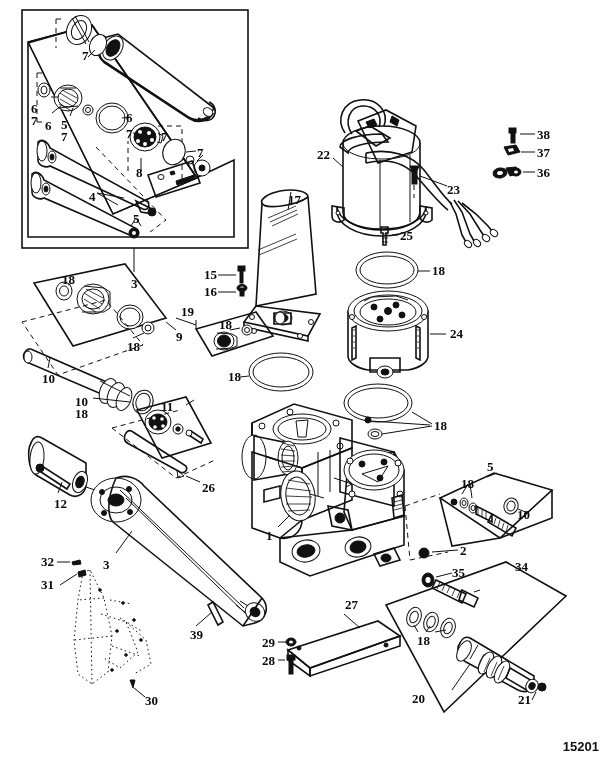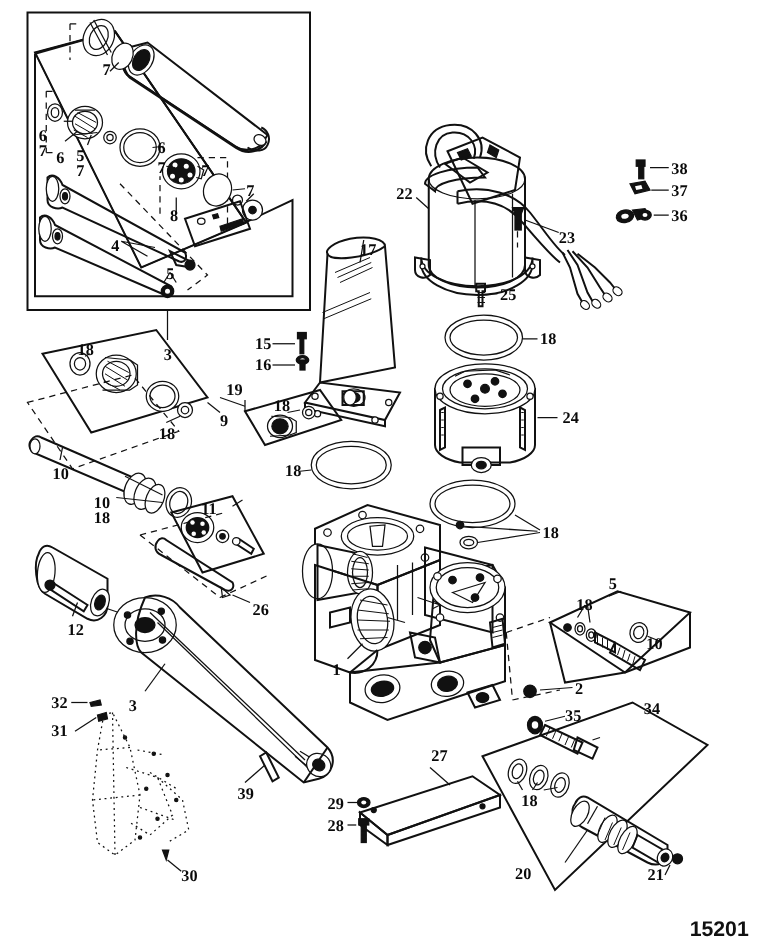--- a/index.html
+++ b/index.html
@@ -19,21 +19,21 @@
     line-height:1.0;
     letter-spacing:0px;
     white-space:pre;
     user-select:none;
   }
   .lbl.stack{line-height:0.95;}
   #drawing-number{
     position:absolute;
     right:8px;bottom:6px;
     font-family:"Liberation Sans", sans-serif;
-    font-weight:bold;font-size:17px;color:#111;
+    font-weight:bold;font-size:13px;color:#111;
   }
   svg{display:block;}
   .ln{stroke:#111;stroke-width:1;fill:none;}
   .ln2{stroke:#111;stroke-width:1.6;fill:none;}
   .lnthick{stroke:#111;stroke-width:2.2;fill:none;}
   .dash{stroke:#111;stroke-width:1;fill:none;stroke-dasharray:5 4;}
   .dot{stroke:#111;stroke-width:1;fill:none;stroke-dasharray:1.5 3;}
   .wh{fill:#ffffff;stroke:#111;stroke-width:1;}
   .blk{fill:#111;stroke:#111;stroke-width:1;}
   .hatch{stroke:#111;stroke-width:0.8;fill:none;}

